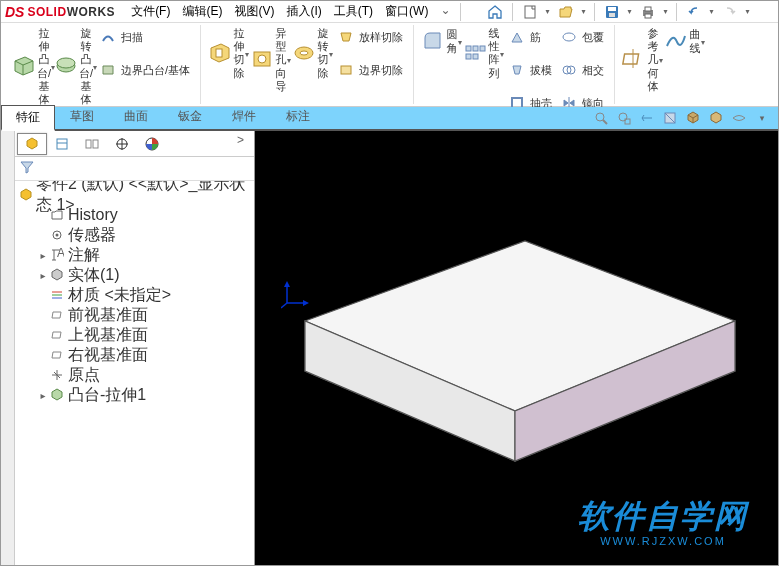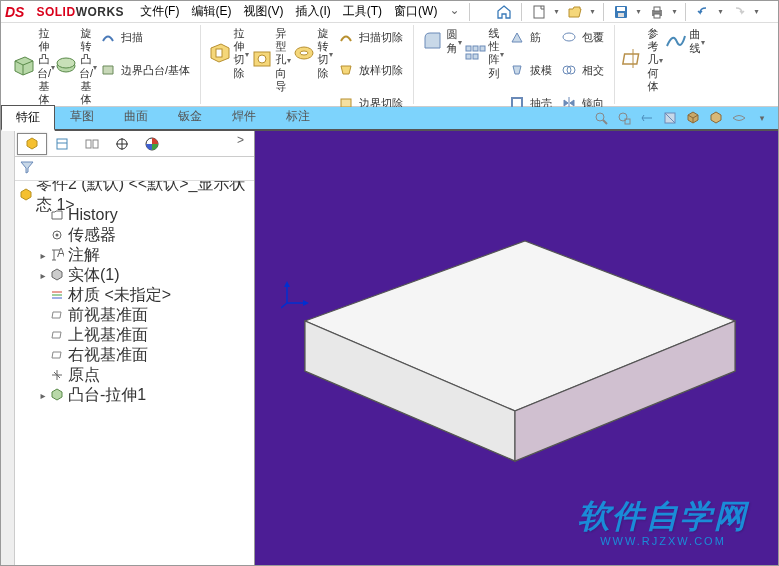--- a/index.html
+++ b/index.html
@@ -1,19 +1,19 @@
 <!DOCTYPE html>
 <html><head>
 <meta charset="utf-8">
 <style>
 *{box-sizing:border-box;margin:0;padding:0;font-family:"Microsoft YaHei",Arial,sans-serif;font-size:12px}
 body{width:779px;height:566px;background:#fff;overflow:hidden;border:1px solid #999}
 .menubar{height:22px;display:flex;align-items:center;padding:0 4px;background:#fff;border-bottom:1px solid #ddd}
 .logo{display:flex;align-items:center;margin-right:10px}
-.logo-icon{color:#d9001b;font-weight:bold;font-size:14px;font-style:italic;margin-right:12px}
+.logo-icon{color:#d9001b;font-weight:bold;font-size:14px;font-style:italic;margin-right:3px}
 .logo-text{font-weight:bold;letter-spacing:0.5px;color:#333}
 .logo-text .red{color:#d9001b}
 .menu-items{display:flex}
 .menu-item{padding:2px 6px;cursor:pointer}
 .qat{margin-left:20px;display:flex;align-items:center;gap:3px}
 .qat-btn{width:22px;height:20px;display:flex;align-items:center;justify-content:center;cursor:pointer;border-radius:2px}
 .qat-drop{width:8px;display:flex;align-items:center;justify-content:center;color:#666;font-size:8px}
 .sep-v{width:1px;height:18px;background:#ccc;margin:0 3px}
 
 .ribbon{height:84px;display:flex;background:#fff;border-bottom:1px solid #ccc;padding:2px 4px}
@@ -41,21 +41,21 @@
 .fm-tab.active{border:1px solid #888;background:#fff;box-shadow:0 0 2px rgba(0,0,0,0.2)}
 .fm-arrow{margin-left:auto;padding:0 8px;cursor:pointer;color:#666}
 .fm-filter{height:24px;border-bottom:1px solid #ddd;padding:2px 4px;display:flex;align-items:center}
 .tree{flex:1;overflow:auto;padding:4px 2px}
 .tree-node{display:flex;align-items:center;height:20px;padding-left:2px;cursor:pointer}
 .tree-node .tw{width:12px;text-align:center;color:#666;font-size:10px}
 .tree-node .ni{width:16px;height:16px;display:flex;align-items:center;justify-content:center;margin-right:3px}
 .tree-node .nl{font-size:16px;color:#333}
 .tree-child{padding-left:18px}
 
-.viewport{flex:1;position:relative;background:#4c1d95}
+.viewport{flex:1;position:relative;background:#000000}
 .model{position:absolute;left:20px;top:50px}
 .origin-marker{position:absolute;left:26px;top:148px}
 .watermark{position:absolute;right:30px;bottom:18px;text-align:center}
 .wm-main{font-size:32px;font-weight:bold;color:#1a8cd8;font-style:italic;letter-spacing:2px;text-shadow:1px 1px 2px rgba(0,0,0,0.15)}
 .wm-sub{font-size:11px;color:#1a8cd8;letter-spacing:2px;margin-top:-4px}
 </style>
 </head>
 <body>
 
 <div class="menubar">
@@ -198,28 +198,20 @@
           <svg width="26" height="26">
             <ellipse cx="13" cy="13" rx="9" ry="6" fill="#f5d77a" stroke="#b89030"></ellipse>
             <ellipse cx="13" cy="13" rx="4" ry="2" fill="#fff" stroke="#b89030"></ellipse>
           </svg>
         </span>
       <span class="lbl" style="white-space:pre-line">旋转切
 除</span>
       <span class="drop">▾</span>
     </div>
     <div class="r-list">
-      <div class="r-small">
-          <span class="ico">
-            <svg width="16" height="16">
-              <path d="M3 12 Q8 3 13 12" fill="none" stroke="#b89030" stroke-width="2"></path>
-            </svg>
-          </span>
-          <span class="lbl">扫描切除</span>
-        </div>
       <div class="r-small">
           <span class="ico">
             <svg width="16" height="16">
               <path d="M3 4 L13 4 L11 12 L5 12 Z" fill="#f5d77a" stroke="#b89030"></path>
             </svg>
           </span>
           <span class="lbl">放样切除</span>
         </div>
       <div class="r-small">
           <span class="ico">

